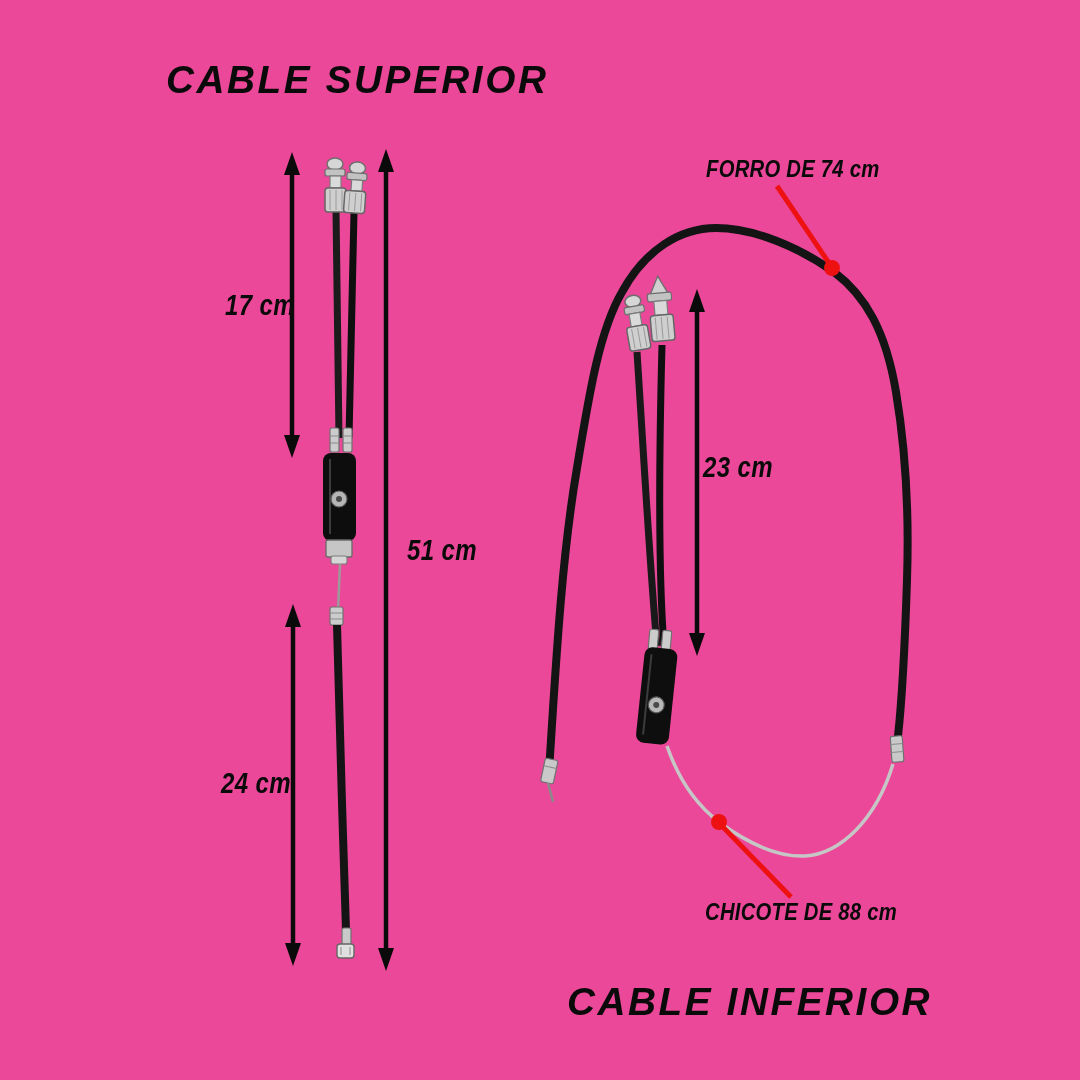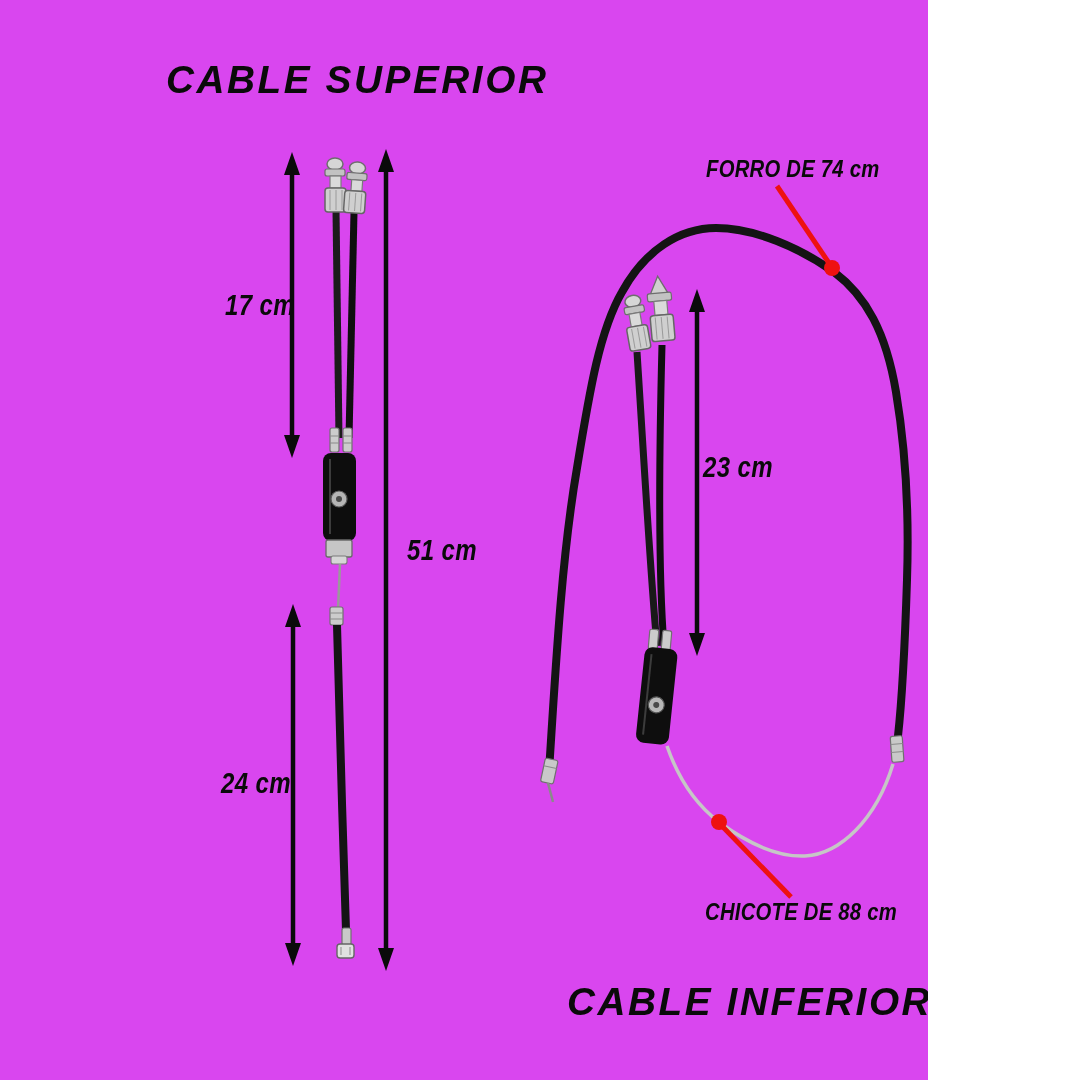--- a/index.html
+++ b/index.html
@@ -1,20 +1,20 @@
 <!DOCTYPE html>
 <html><head>
 <meta charset="utf-8">
 <style>
   * { margin:0; padding:0; box-sizing:border-box; }
   html,body { background:#ffffff; }
   body { font-family:"Liberation Sans", sans-serif; }
   .canvas {
-    position:relative; width:928px; height:1080px;
-    background:#d946ef; overflow:hidden;
+    position:relative; width:1080px; height:1080px;
+    background:#ec4899; overflow:hidden;
   }
   .art { position:absolute; left:0; top:0; width:1080px; height:1080px; }
   .label {
     position:absolute; color:#0a0a0a; font-weight:bold; font-style:italic;
     white-space:nowrap; line-height:1; transform-origin:left top;
   }
   .title   { font-size:38px; letter-spacing:2.5px; transform:scaleX(1.02); }
   .measure { font-size:30px; letter-spacing:0.5px; transform:scaleX(0.80); }
   .callout { font-size:23px; letter-spacing:0.3px; transform:scaleX(0.88); }
 </style>

